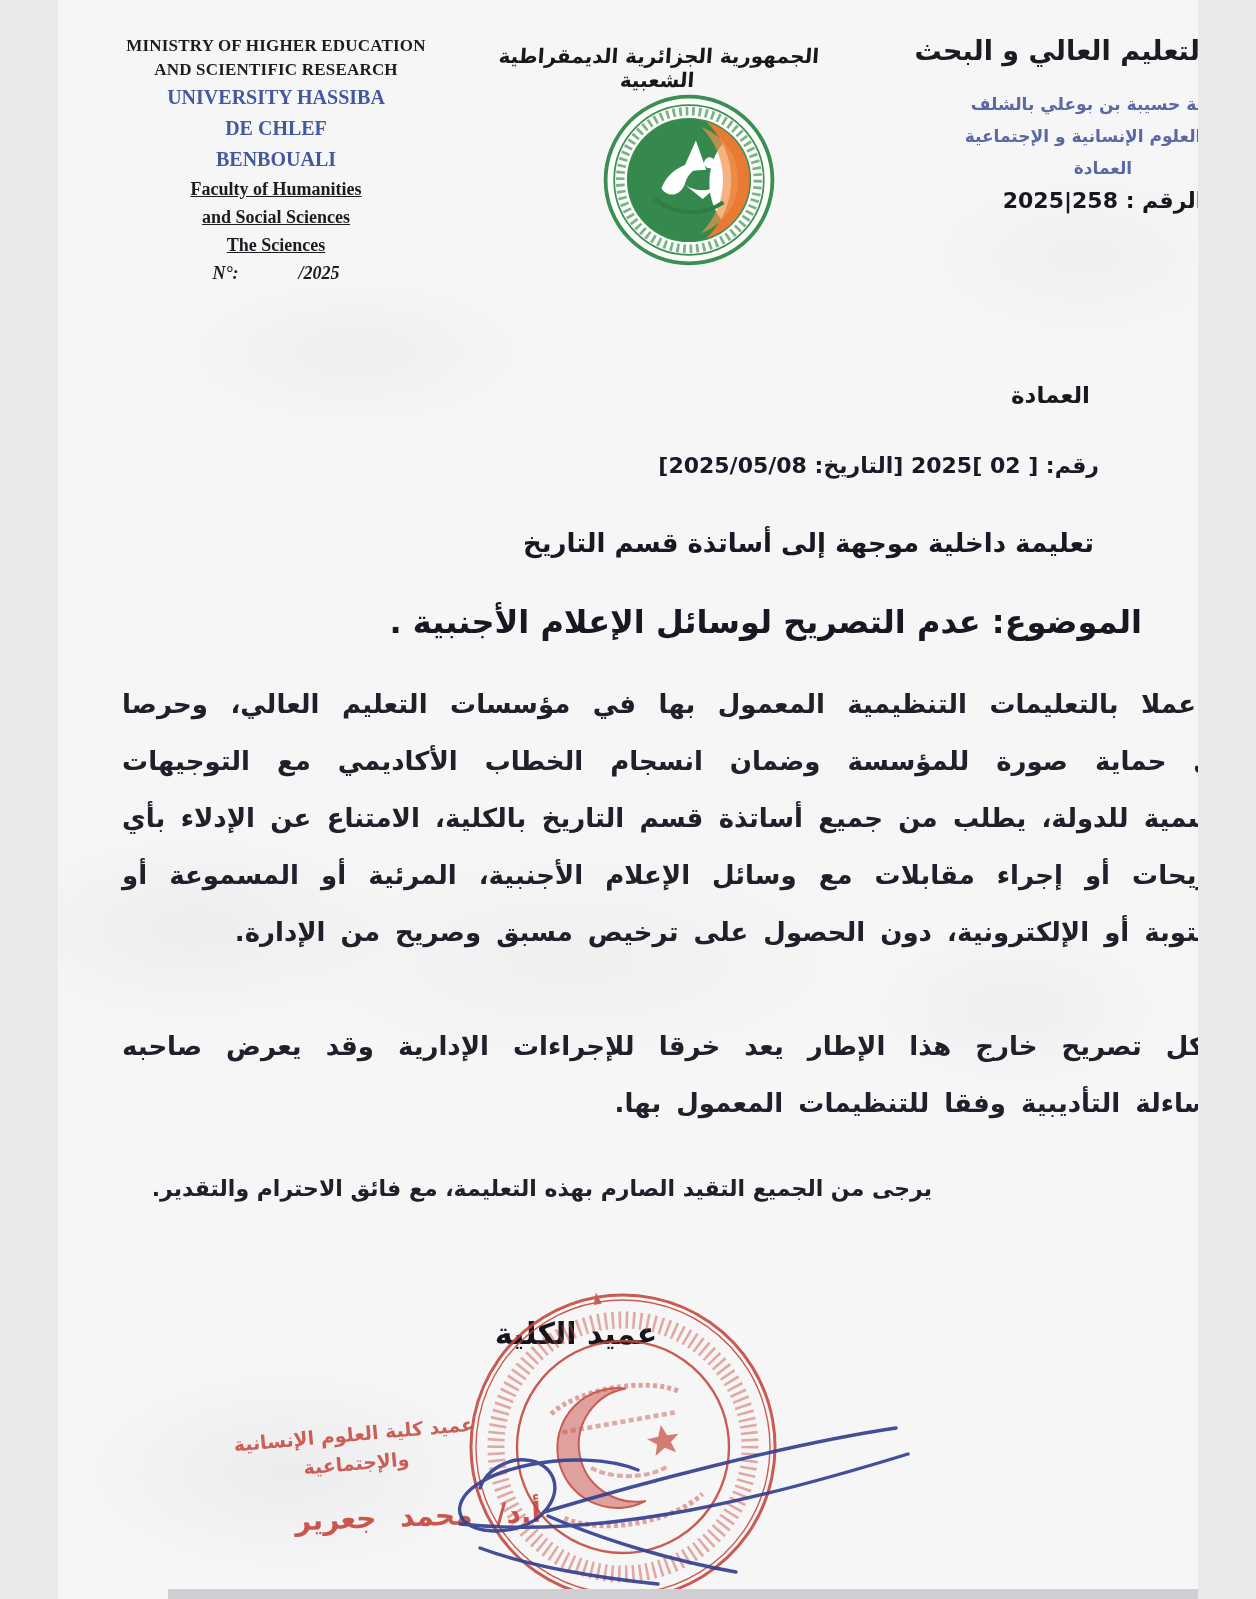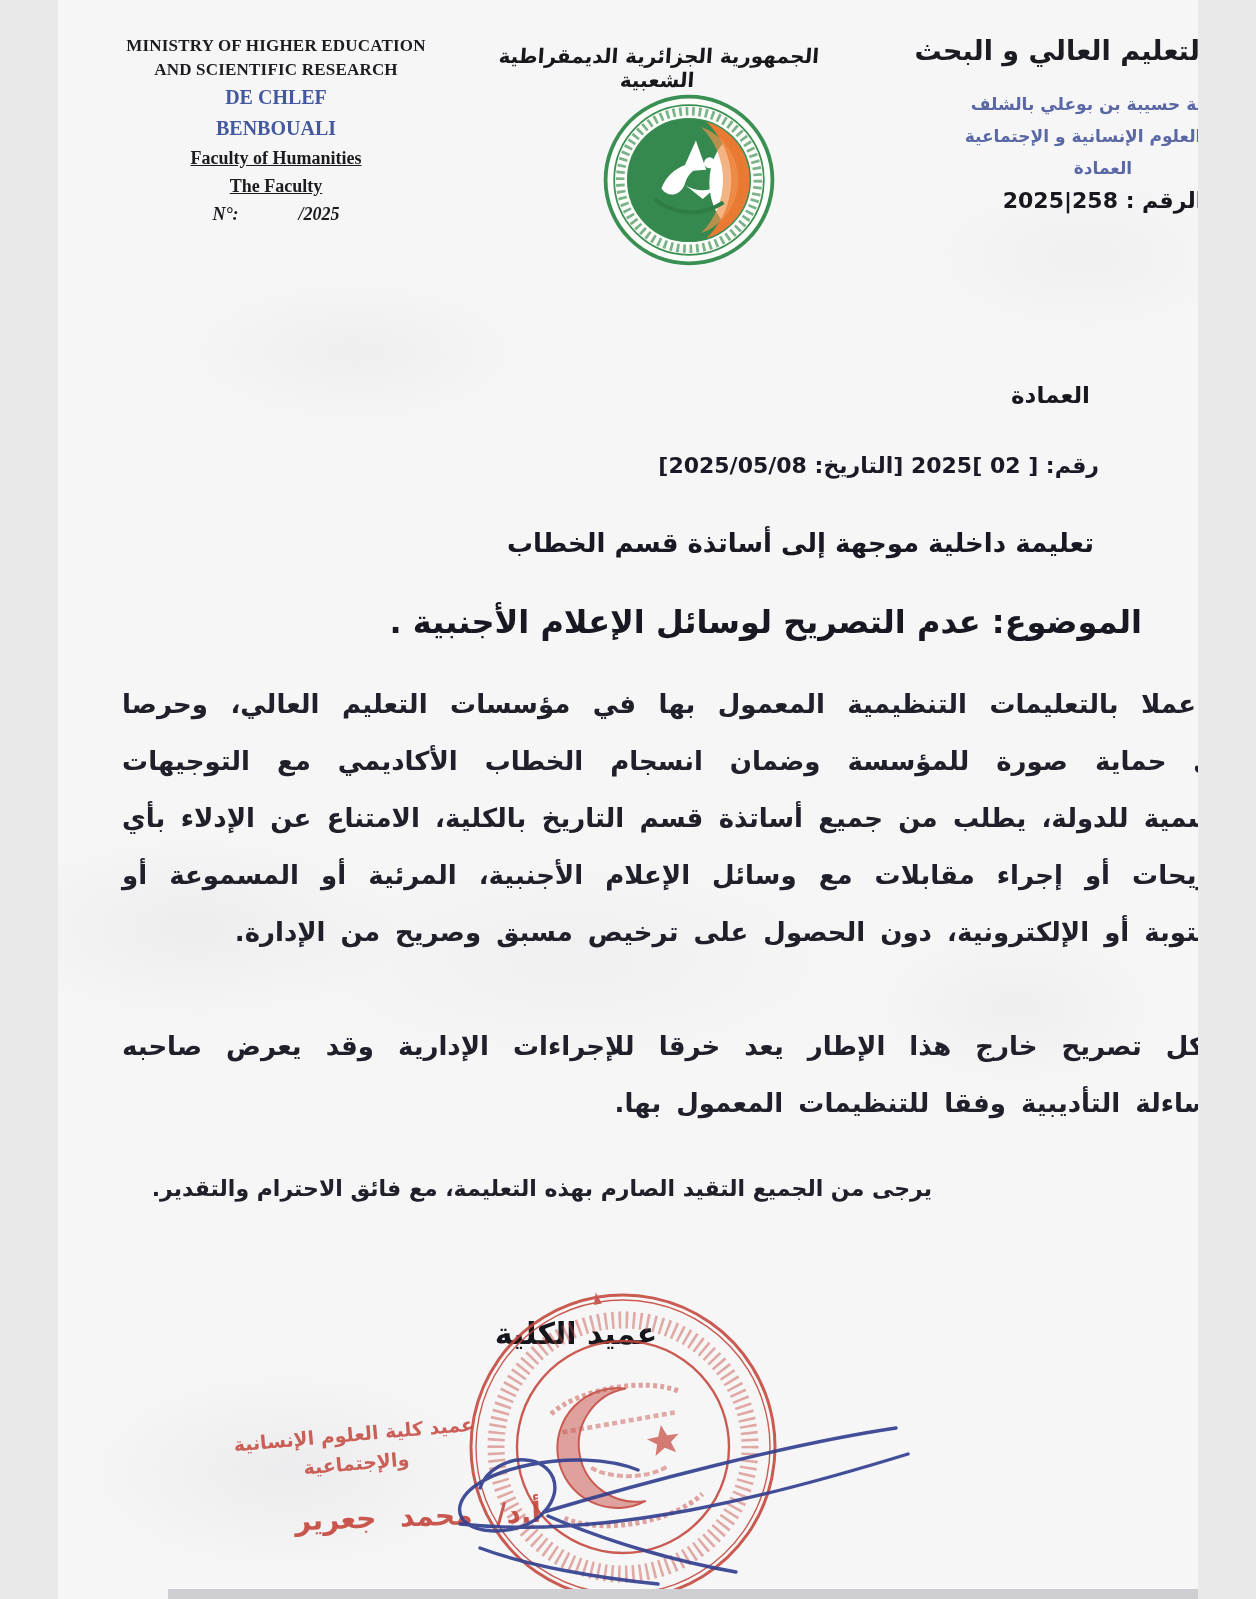--- a/index.html
+++ b/index.html
@@ -75,24 +75,26 @@
   .scan-bar{left:110px;top:1589px;width:1146px;height:10px;background:#cfcfd3;}
 </style>
 </head>
 <body>
 
 <div id="page">
 
   <div class="abs hdr-left">
     <div class="hl-ministry">MINISTRY OF HIGHER EDUCATION</div>
     <div class="hl-ministry">AND SCIENTIFIC RESEARCH</div>
+    <div class="hl-univ">UNIVERSITY HASSIBA</div>
     <div class="hl-univ">DE CHLEF</div>
     <div class="hl-univ">BENBOUALI</div>
     <div class="hl-fac">Faculty of Humanities</div>
-    <div class="hl-fac">The Faculty</div>
+    <div class="hl-fac">and Social Sciences</div>
+    <div class="hl-fac">The Sciences</div>
     <div class="hl-num">
       <span>N°:</span>
       <span>/2025</span>
     </div>
   </div>
 
   <div class="abs hdr-republic ar">الجمهورية الجزائرية الديمقراطية الشعبية</div>
 
   <div class="abs logo-wrap">
     <svg width="172" height="176" viewBox="0 0 100 102">
@@ -117,21 +119,21 @@
     <div class="hr-blue">جامعة حسيبة بن بوعلي بالشلف</div>
     <div class="hr-blue">كلية العلوم الإنسانية و الإجتماعية</div>
     <div class="hr-blue">العمادة</div>
     <div class="hr-ref ar">الرقم : 258|2025</div>
   </div>
 
   <div class="abs deanship-heading ar">العمادة</div>
 
   <div class="abs ref-date ar">رقم: [ 02 ]2025 [التاريخ: 2025/05/08]</div>
 
-  <div class="abs letter-title ar">تعليمة داخلية موجهة إلى أساتذة قسم الخطاب</div>
+  <div class="abs letter-title ar">تعليمة داخلية موجهة إلى أساتذة قسم التاريخ</div>
 
   <div class="abs letter-subject ar">الموضوع: عدم التصريح لوسائل الإعلام الأجنبية .</div>
 
   <div class="abs para para1 ar" dir="rtl">عملا بالتعليمات التنظيمية المعمول بها في مؤسسات التعليم العالي، وحرصا على حماية صورة للمؤسسة وضمان انسجام الخطاب الأكاديمي مع التوجيهات الرسمية للدولة، يطلب من جميع أساتذة قسم التاريخ بالكلية، الامتناع عن الإدلاء بأي تصريحات أو إجراء مقابلات مع وسائل الإعلام الأجنبية، المرئية أو المسموعة أو المكتوبة أو الإلكترونية، دون الحصول على ترخيص مسبق وصريح من الإدارة.</div>
 
   <div class="abs para para2 ar" dir="rtl">كل تصريح خارج هذا الإطار يعد خرقا للإجراءات الإدارية وقد يعرض صاحبه للمساءلة التأديبية وفقا للتنظيمات المعمول بها.</div>
 
   <div class="abs closing ar">يرجى من الجميع التقيد الصارم بهذه التعليمة، مع فائق الاحترام والتقدير.</div>
 
   <div class="abs sig-title ar">عميد الكلية</div>

